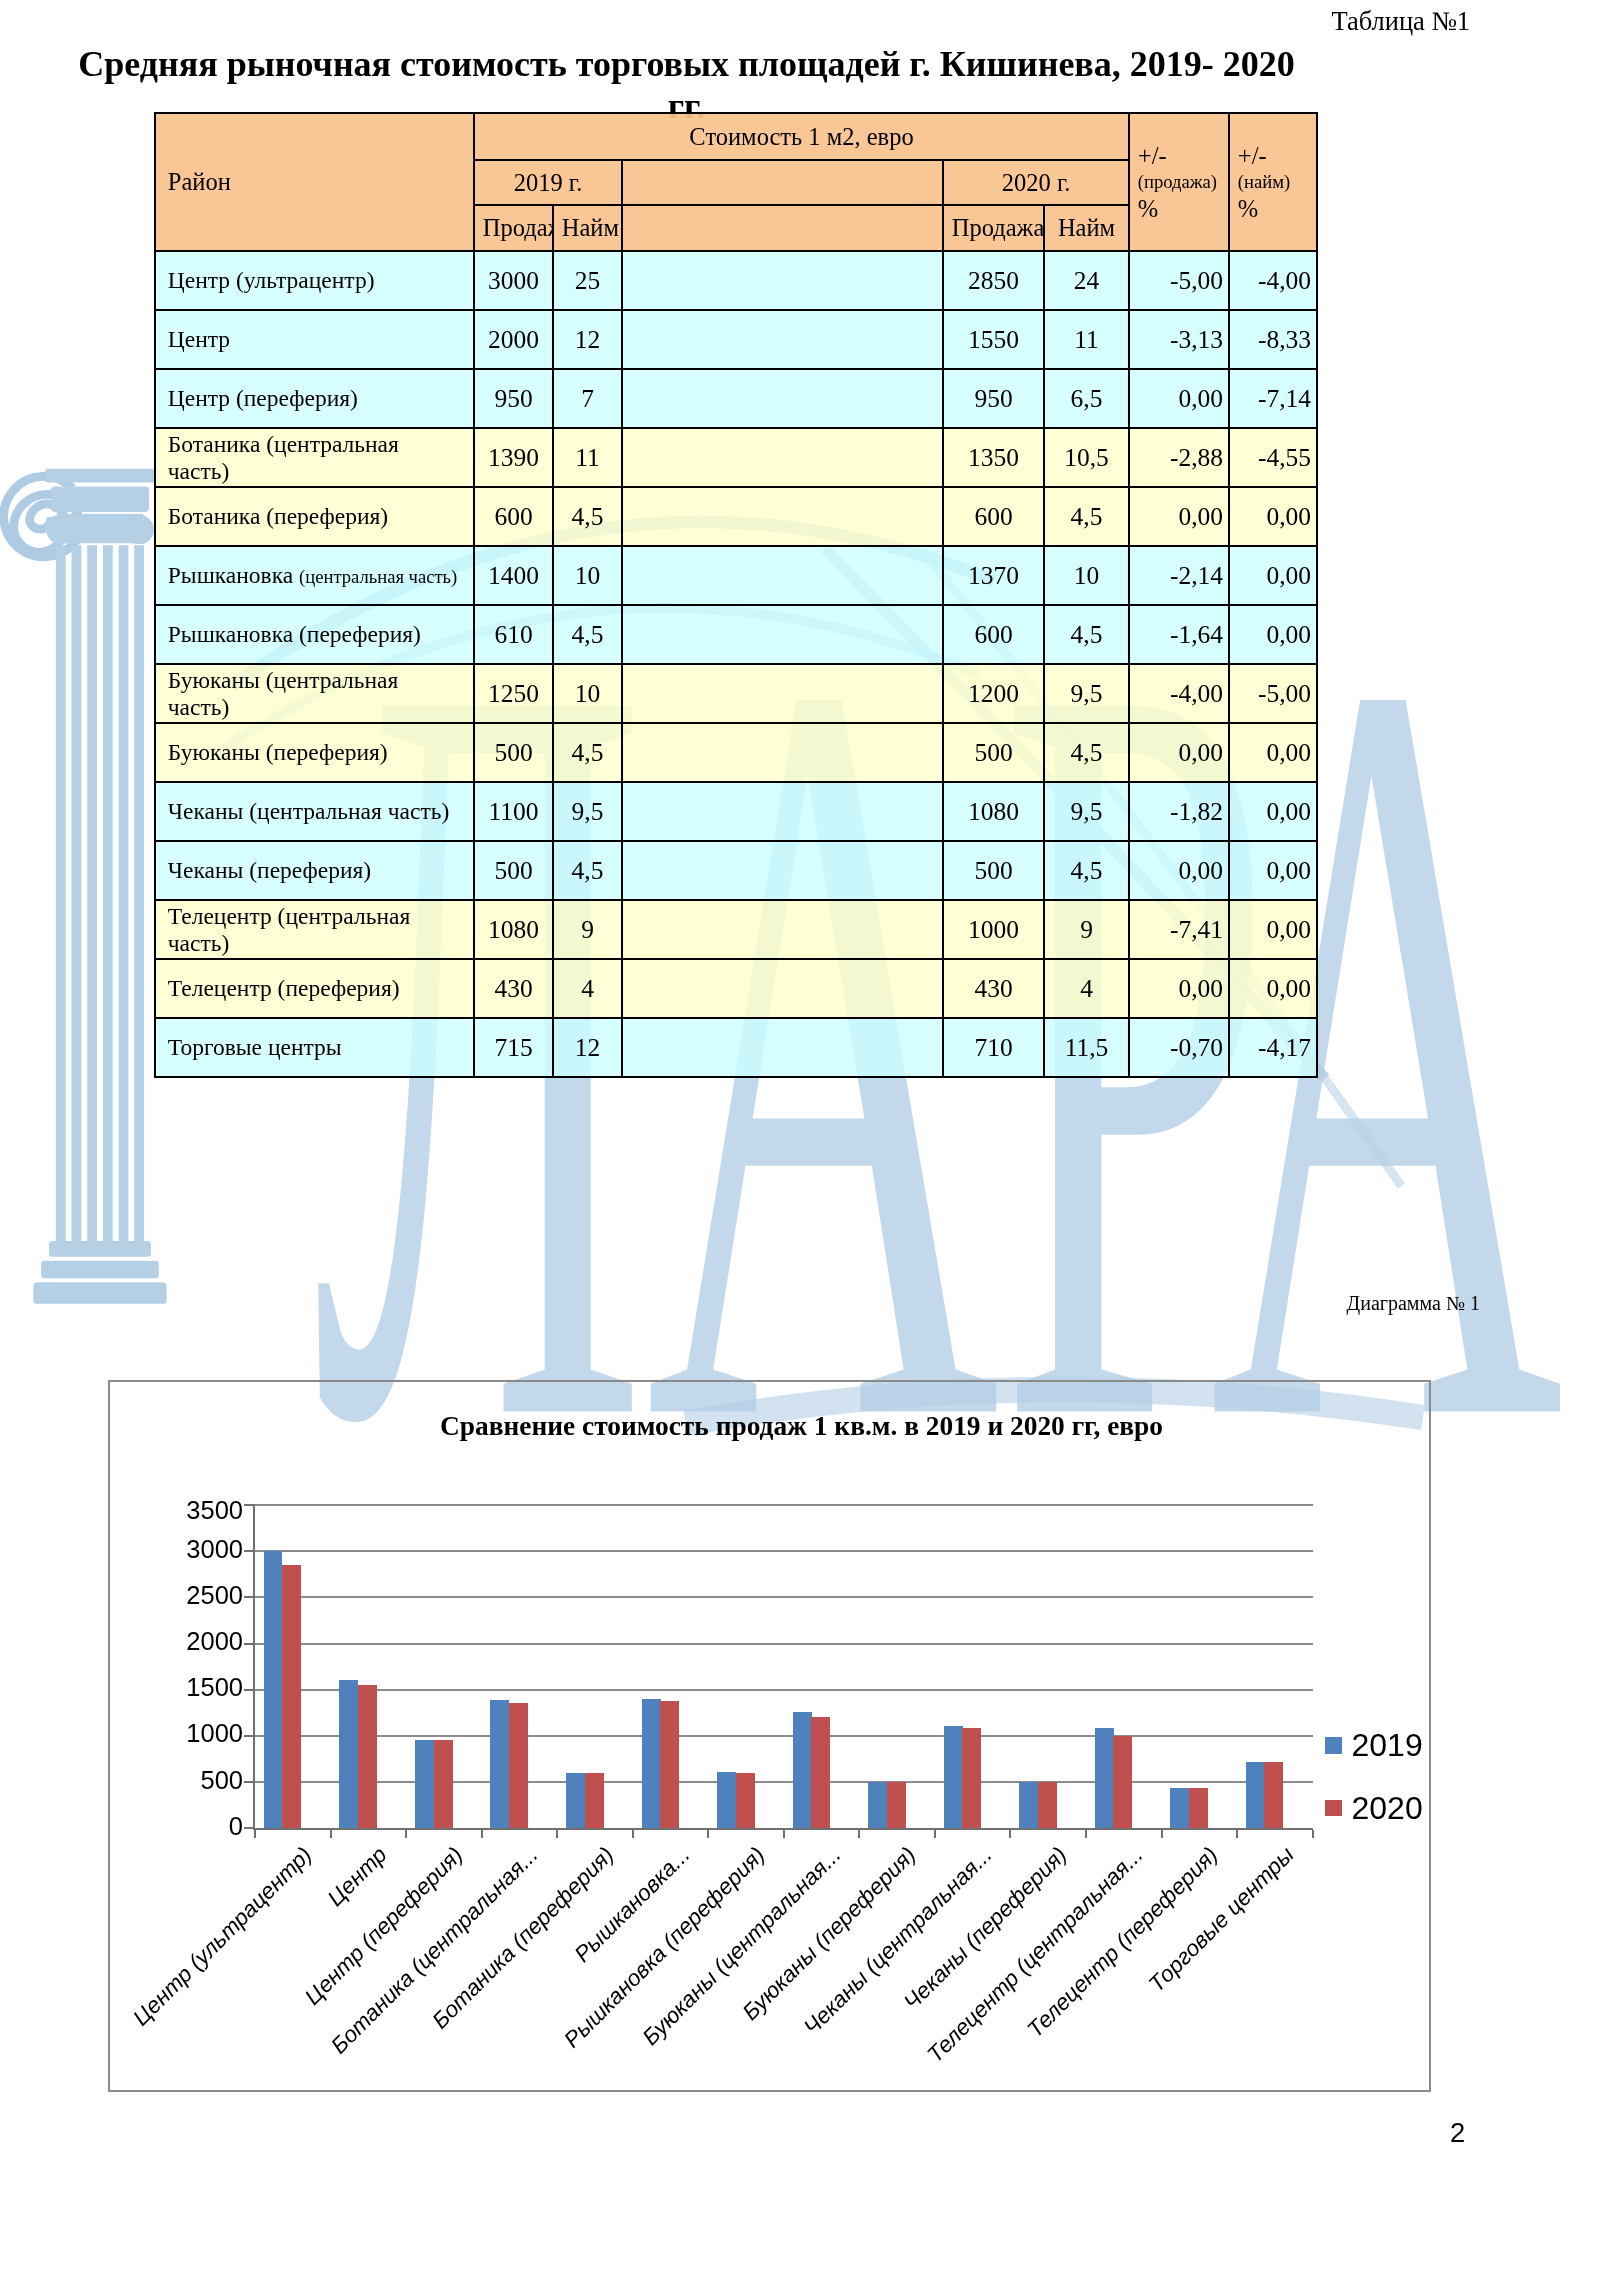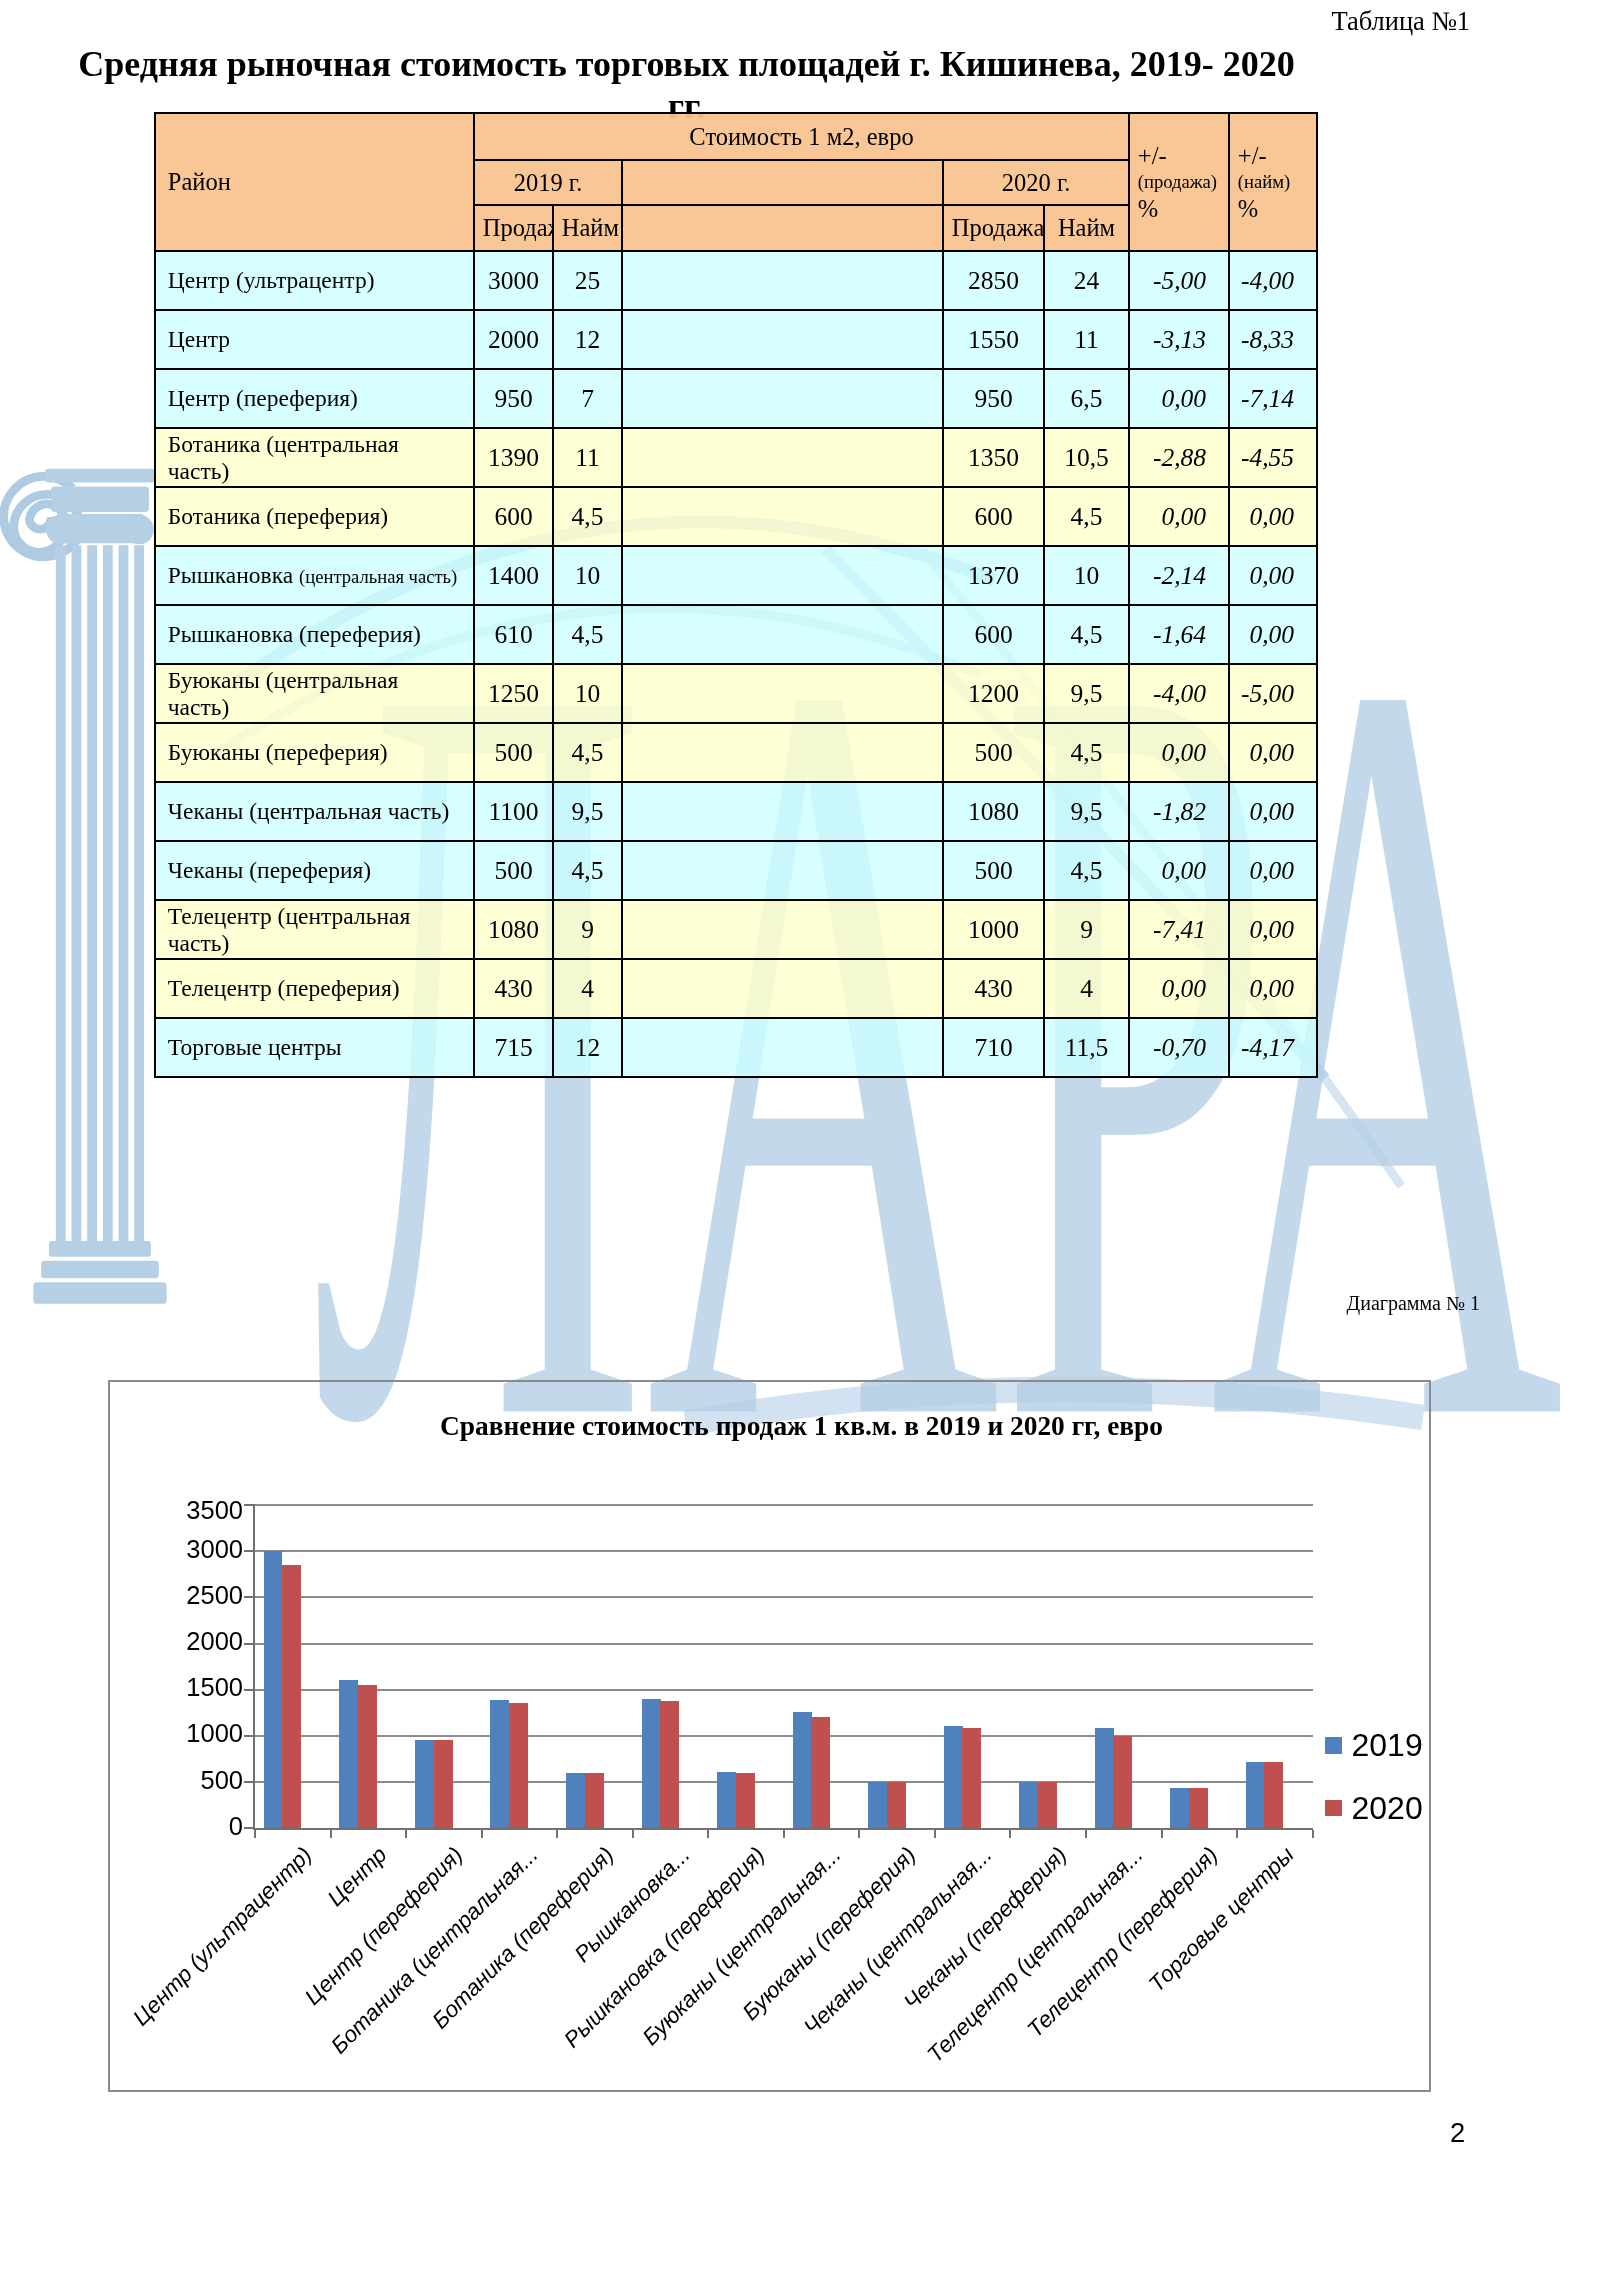--- a/index.html
+++ b/index.html
@@ -30,21 +30,21 @@
   th.h-delta{text-align:left;padding-left:7.8px;vertical-align:middle;}
   th.h-delta .d1{font-size:24.5px;line-height:29px;}
   th.h-delta .d2{font-size:18.6px;line-height:23.5px;}
   th.h-delta .d3{font-size:24.5px;line-height:29px;}
   .data-table tbody tr{height:59px;}
   .t-cyan td{background:rgba(204,255,255,.78);}
   .t-yellow td{background:rgba(255,255,204,.82);}
   td.c-region{text-align:left;font-size:23.5px;padding-left:11.8px;}
   td.c-region .region-note{font-size:18.6px;}
   td.c-num{text-align:center;font-size:25.5px;}
-  td.c-deltaval{text-align:right;font-size:25.5px;padding-right:22px;font-style:italic;}
+  td.c-deltaval{text-align:right;font-size:25.5px;padding-right:5px;}
   td.c-spacer{}
 
   
   .para-wrap{left:108px;top:1162px;width:1374px;font-size:27.4px;line-height:45px;}
   .para-line1{text-align:justify;text-align-last:justify;text-indent:69px;}
   .para-line2{text-align:left;}
   .diagram-caption{left:0;top:1292px;width:1480px;text-align:right;font-size:20px;}
 
   
   .chart{left:108px;top:1380px;width:1319px;height:708px;border:2px solid #8a8a8a;background:transparent;}

